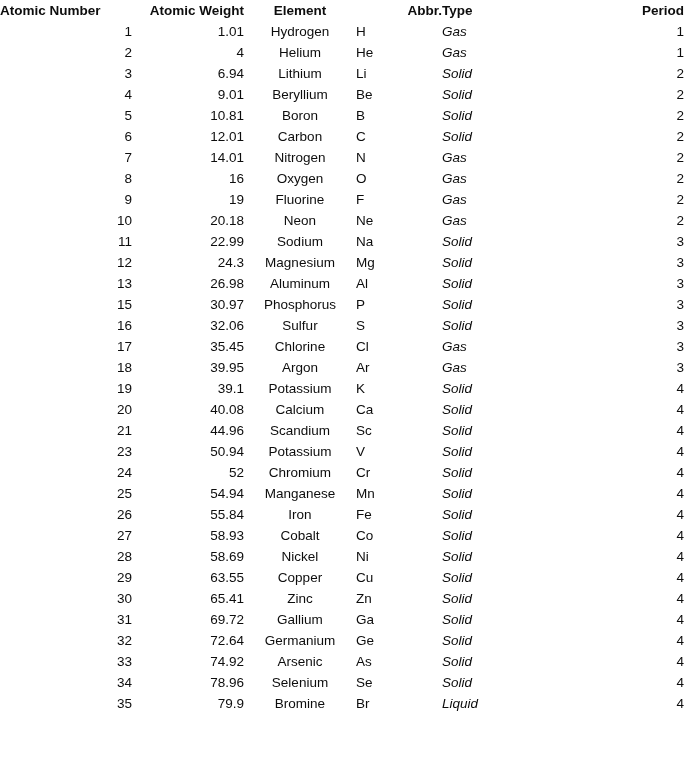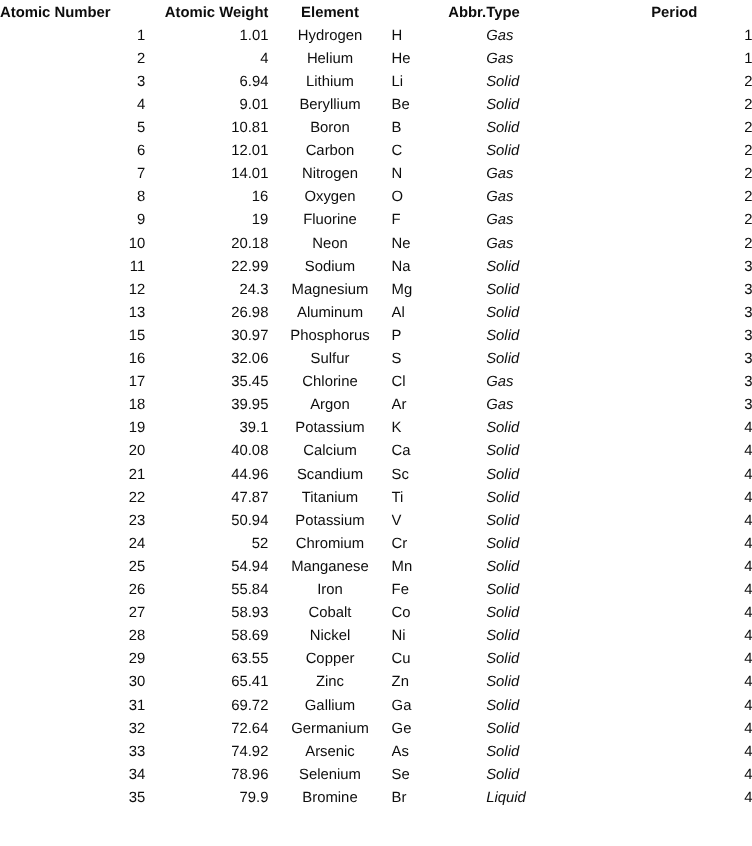--- a/index.html
+++ b/index.html
@@ -59,21 +59,21 @@
   col.c-abbr    { width: 86px;  }
   col.c-type    { width: 100px; }
   col.c-period  { width: 142px; }
 
   
   th.h-number  { text-align: left;  padding-left: 3px; }
   th.h-weight  { text-align: right; padding-right: 6px; }
   th.h-element { text-align: center; padding-left: 2px; }
   th.h-abbr    { text-align: right;  padding-left: 18px; }
   th.h-type    { text-align: left;  padding-left: 20px; }
-  th.h-period  { text-align: center;  padding-left: 25px; }
+  th.h-period  { text-align: right;  padding-left: 25px; }
 
   
   td.d-number  { text-align: right; padding-right: 4px; }
   td.d-weight  { text-align: right; padding-right: 5px; }
   td.d-element { text-align: center; padding-left: 2px; }
   td.d-abbr    { text-align: left;  padding-left: 11px; }
   td.d-type    { text-align: left;  padding-left: 17px; font-style: italic; }
   td.d-period  { text-align: right; padding-right: 62px; }
 </style>
 </head>
@@ -254,28 +254,20 @@
         </tr>
         <tr>
           <td class="d-number">21</td>
           <td class="d-weight">44.96</td>
           <td class="d-element">Scandium</td>
           <td class="d-abbr">Sc</td>
           <td class="d-type">Solid</td>
           <td class="d-period">4</td>
         </tr>
         <tr>
-          <td class="d-number">22</td>
-          <td class="d-weight">47.87</td>
-          <td class="d-element">Titanium</td>
-          <td class="d-abbr">Ti</td>
-          <td class="d-type">Solid</td>
-          <td class="d-period">4</td>
-        </tr>
-        <tr>
           <td class="d-number">23</td>
           <td class="d-weight">50.94</td>
           <td class="d-element">Potassium</td>
           <td class="d-abbr">V</td>
           <td class="d-type">Solid</td>
           <td class="d-period">4</td>
         </tr>
         <tr>
           <td class="d-number">24</td>
           <td class="d-weight">52</td>

